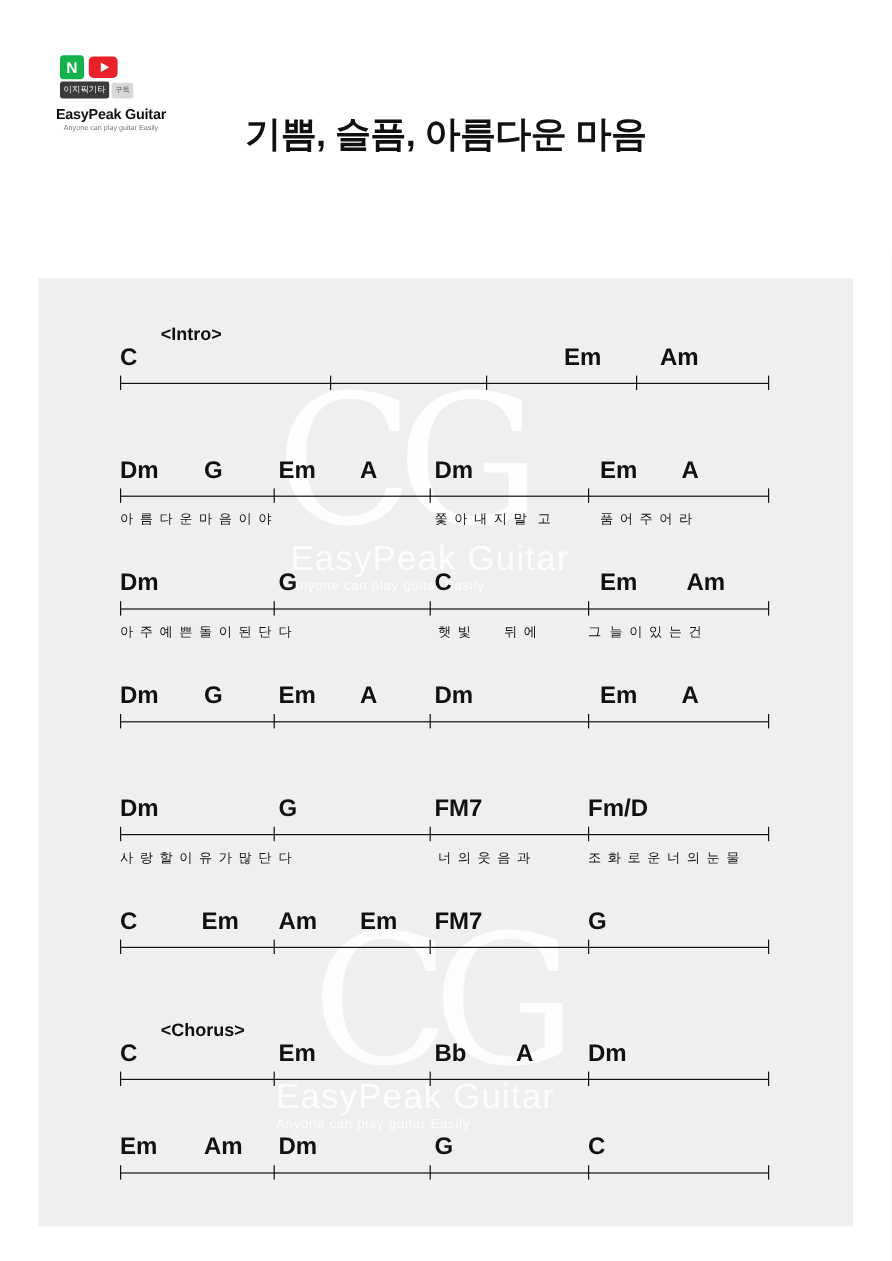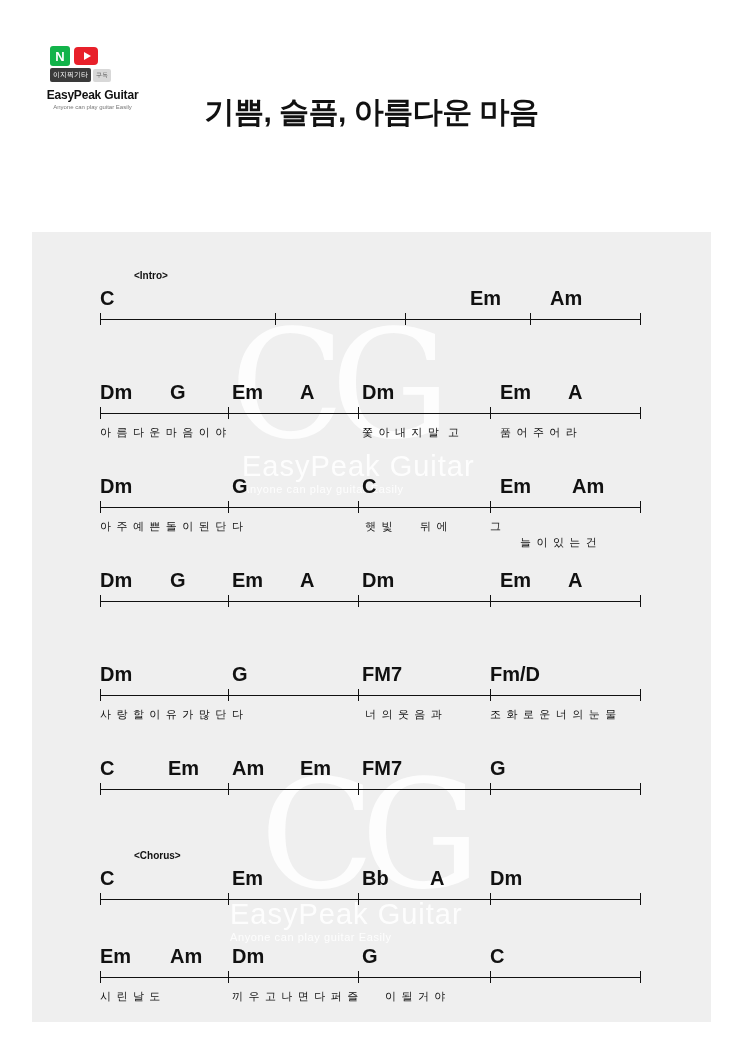--- a/index.html
+++ b/index.html
@@ -194,21 +194,21 @@
   
   .row {
     position: absolute;
     left: 68px;
     width: 540px;
   }
   .tag {
     position: absolute;
     top: -14px;
     left: 34px;
-    font-size: 10px;
+    font-size: 15px;
     font-weight: bold;
     color: #111;
   }
   .chords {
     position: relative;
     height: 26px;
   }
   .chord {
     position: absolute;
     bottom: 0;
@@ -349,21 +349,21 @@
           <div class="tick" style="left: 258px;"></div>
           <div class="tick" style="left: 390px;"></div>
           <div class="tick" style="left: 540px;"></div>
         </div>
         <div class="lyrics">
           <span class="lyric" style="left: 0px;">아 주 예 쁜 돌 이 된 단</span>
           <span class="lyric" style="left: 132px;">다</span>
           <span class="lyric" style="left: 265px;">햇 빛</span>
           <span class="lyric" style="left: 320px;">뒤 에</span>
           <span class="lyric" style="left: 390px;">그</span>
-          <span class="lyric" style="left: 420px; margin-top: 16px;">늘 이 있 는 건</span>
+          <span class="lyric" style="left: 408px;">늘 이 있 는 건</span>
         </div>
       </div>
       <div class="row" style="top: 334px;">
         <div class="chords">
           <span class="chord" style="left: 0px;">Dm</span>
           <span class="chord" style="left: 70px;">G</span>
           <span class="chord" style="left: 132px;">Em</span>
           <span class="chord" style="left: 200px;">A</span>
           <span class="chord" style="left: 262px;">Dm</span>
           <span class="chord" style="left: 400px;">Em</span>
@@ -446,20 +446,15 @@
           <span class="chord" style="left: 390px;">C</span>
         </div>
         <div class="bar">
           <div class="hline"></div>
           <div class="tick" style="left: 0px;"></div>
           <div class="tick" style="left: 128px;"></div>
           <div class="tick" style="left: 258px;"></div>
           <div class="tick" style="left: 390px;"></div>
           <div class="tick" style="left: 540px;"></div>
         </div>
-        <div class="lyrics">
-          <span class="lyric" style="left: 0px;">시 린 날 도</span>
-          <span class="lyric" style="left: 132px;">끼 우 고 나 면 다 퍼 즐</span>
-          <span class="lyric" style="left: 285px;">이 될 거 야</span>
-        </div>
       </div>
     </div>
 </div>
 
 </body></html>

